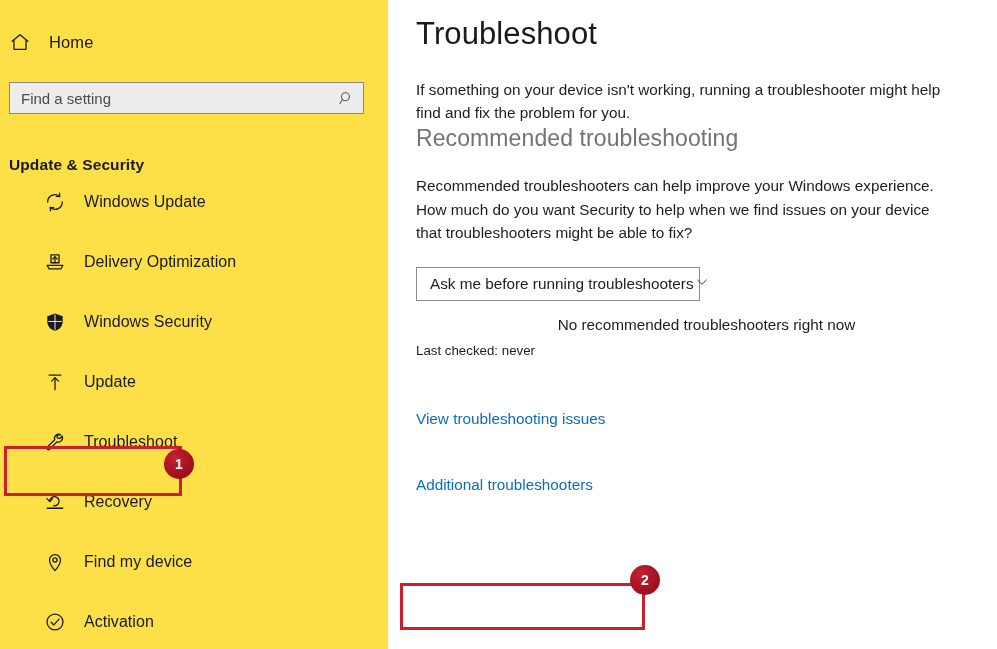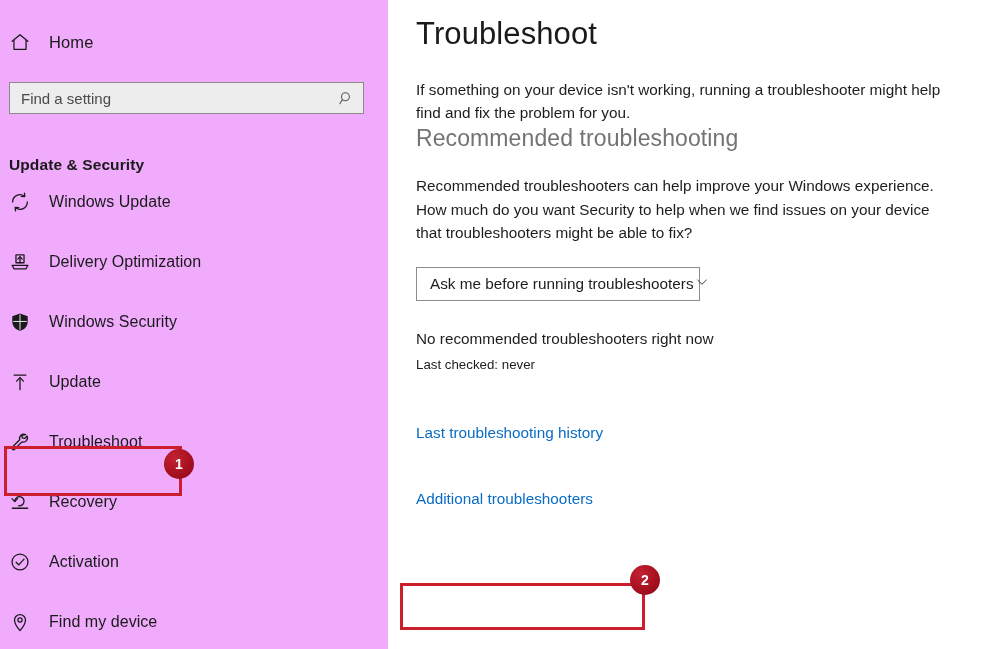--- a/index.html
+++ b/index.html
@@ -17,21 +17,21 @@
     width: 997px;
     height: 649px;
     display: flex;
     background: #ffffff;
   }
 
   
   #sidebar {
     width: 388px;
     height: 649px;
-    background: #f0abfc;
+    background: #fde047;
     flex: 0 0 388px;
     position: relative;
     padding-top: 24px;
   }
 
   .home-row {
     display: flex;
     align-items: center;
     height: 36px;
     padding-left: 9px;
@@ -85,21 +85,21 @@
   .section-title {
     font-size: 15.5px;
     font-weight: bold;
     color: #1a1a1a;
     padding-left: 9px;
     margin-top: 42px;
     margin-bottom: 8px;
     letter-spacing: .1px;
   }
 
-  .nav-list { list-style: none; }
+  .nav-list { list-style: none; padding-left: 35px; }
 
   .nav-item {
     display: flex;
     align-items: center;
     height: 40px;
     padding-left: 9px;
     margin-bottom: 20px;
     cursor: pointer;
     position: relative;
   }
@@ -162,23 +162,24 @@
     cursor: pointer;
     justify-content: space-between;
   }
   .dropdown-value {
     font-size: 15.3px;
     color: #1d1d1d;
     white-space: nowrap;
   }
 
   .status-main {
-    margin-top: 29px;
+    margin-top: 15px;
     font-size: 15.3px;
     color: #1d1d1d;
+    text-align: center;
   }
   .status-sub {
     margin-top: 9px;
     font-size: 13.3px;
     color: #1d1d1d;
   }
 
   .link {
     display: inline-block;
     font-size: 15.3px;
@@ -308,35 +309,35 @@
             <path d="M9.4 8.3 L6.2 11.4 L3.2 8.3"></path>
             <line x1="3.6" y1="18.8" x2="20.4" y2="18.8"></line>
           </svg>
         </span>
         <span class="nav-label">Recovery</span>
       </li>
 
       <li class="nav-item">
         <span class="icon-slot">
           <svg width="22" height="22" viewBox="0 0 24 24" fill="none" stroke="#1a1a1a" stroke-width="1.4" stroke-linecap="round" stroke-linejoin="round">
+            <path d="M12 21.4 C12 21.4 18 14.8 18 9.9 a6 6 0 1 0-12 0 C6 14.8 12 21.4 12 21.4 Z"></path>
+            <circle cx="12" cy="9.8" r="2.3"></circle>
+          </svg>
+        </span>
+        <span class="nav-label">Find my device</span>
+      </li>
+
+      <li class="nav-item">
+        <span class="icon-slot">
+          <svg width="22" height="22" viewBox="0 0 24 24" fill="none" stroke="#1a1a1a" stroke-width="1.4" stroke-linecap="round" stroke-linejoin="round">
             <circle cx="12" cy="12" r="8.7"></circle>
             <path d="M7.8 12.3 L10.7 15.2 L16.4 8.9"></path>
           </svg>
         </span>
         <span class="nav-label">Activation</span>
-      </li>
-
-      <li class="nav-item">
-        <span class="icon-slot">
-          <svg width="22" height="22" viewBox="0 0 24 24" fill="none" stroke="#1a1a1a" stroke-width="1.4" stroke-linecap="round" stroke-linejoin="round">
-            <path d="M12 21.4 C12 21.4 18 14.8 18 9.9 a6 6 0 1 0-12 0 C6 14.8 12 21.4 12 21.4 Z"></path>
-            <circle cx="12" cy="9.8" r="2.3"></circle>
-          </svg>
-        </span>
-        <span class="nav-label">Find my device</span>
       </li>
 
     </ul>
   </aside>
 
   <main id="main">
 
     <h1 class="page-title">Troubleshoot</h1>
 
     <p class="body-text">If something on your device isn't working, running a troubleshooter might help find and fix the problem for you.</p>
@@ -351,21 +352,21 @@
         <svg width="16" height="16" viewBox="0 0 24 24" fill="none" stroke="#3c3c3c" stroke-width="1.5" stroke-linecap="round" stroke-linejoin="round">
           <path d="M5.5 9 L12 15.4 L18.5 9"></path>
         </svg>
       </span>
     </div>
 
     <div class="status-main">No recommended troubleshooters right now</div>
     <div class="status-sub">Last checked: never</div>
 
     <div class="link-row-1">
-      <a class="link" href="#">Last troubleshooting history</a>
+      <a class="link" href="#">View troubleshooting issues</a>
     </div>
 
     <div class="link-row-2">
       <a class="link" href="#">Additional troubleshooters</a>
     </div>
 
   </main>
 
   <div class="anno-box" style="left:4px; top:446px; width:178px; height:50px;"></div>
   <div class="anno-badge" style="left:164px; top:449px;">1</div>

